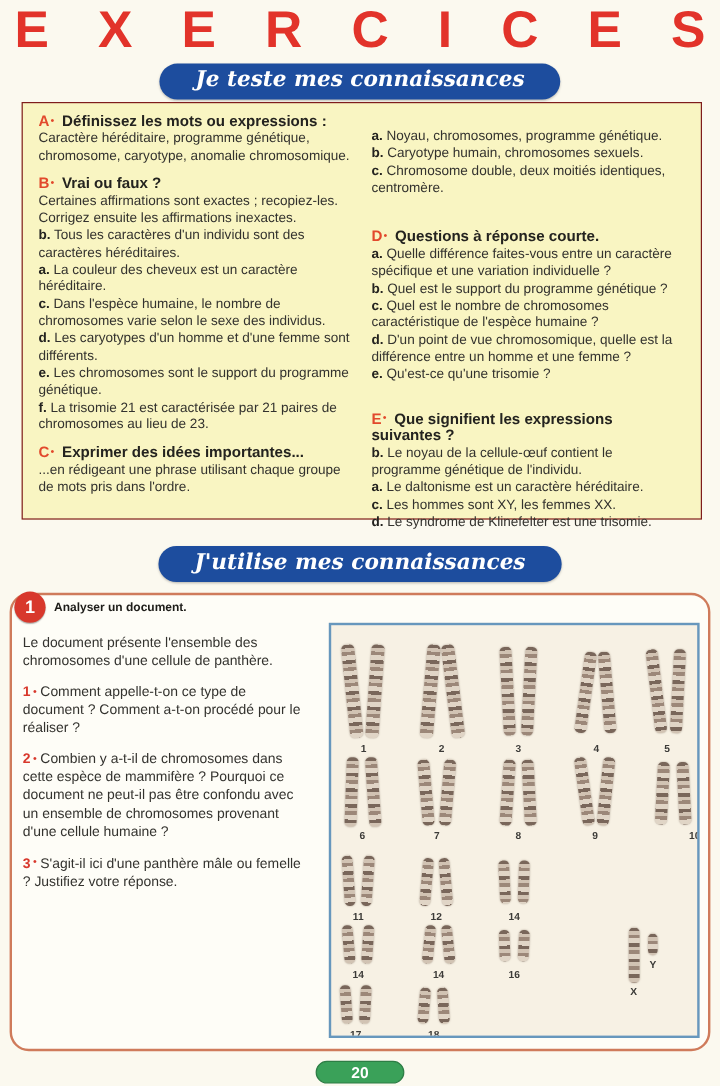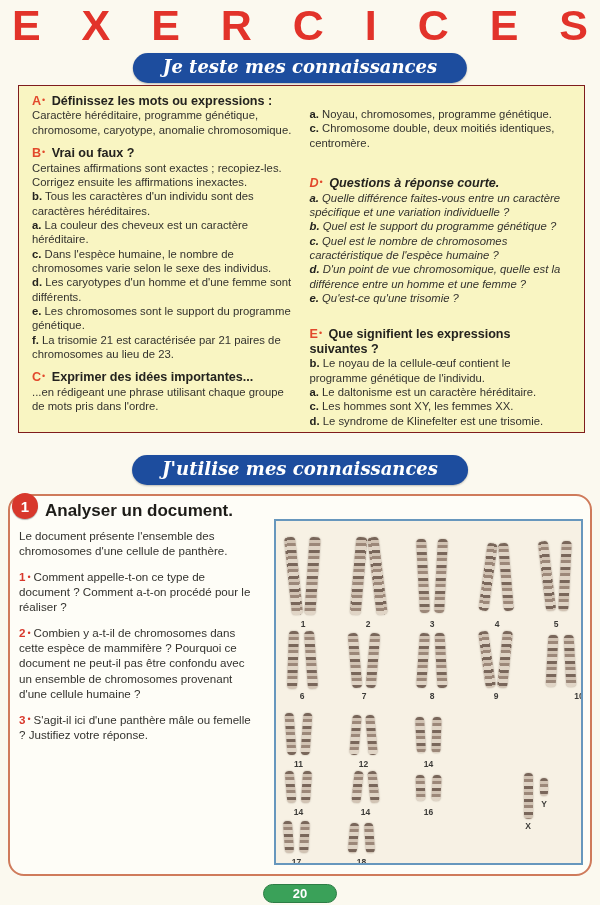--- a/index.html
+++ b/index.html
@@ -35,36 +35,36 @@
     font-size:11.3px;line-height:1.27;
   }
   .quiz-col{flex:1;min-width:0;}
   .sect{margin-bottom:9px;}
   .sect-h{margin:3px 0 1px 0;font-size:12.6px;line-height:1.15;}
   .sect-h .ltr{color:#e2492c;font-weight:bold;}
   .sect-h .blt{color:#e2492c;font-size:9px;vertical-align:2px;padding:0 3px 0 1px;}
   .sect-h .ttl{font-weight:bold;color:#24231f;}
   .quiz-panel p{margin:0;}
   .ilbl{font-weight:bold;color:#24231f;}
-  .mt26{margin-top:26px;font-style:italic;}
+  .mt26{margin-top:26px;}
   .mt22{margin-top:22px;}
   .pt13{padding-top:13px;}
   
   .ex-card{
     position:absolute;left:8px;top:494px;width:584px;height:382px;
     background:#fefdf7;border:2px solid #cf7b5b;border-radius:16px;
     box-sizing:border-box;
   }
   .ex-badge{
     position:absolute;left:2px;top:-3px;width:26px;height:26px;border-radius:50%;
     background:#d8382c;color:#fff;font-weight:bold;font-size:15px;
     display:flex;align-items:center;justify-content:center;
     box-shadow:0 1px 1px rgba(0,0,0,.3);
   }
-  .ex-title{position:absolute;left:35px;top:5px;font-weight:bold;font-size:17px;color:#1d1c18;}
+  .ex-title{position:absolute;left:35px;top:5px;font-weight:bold;font-size:10px;color:#1d1c18;}
   .ex-left{position:absolute;left:9px;top:32px;width:238px;font-size:11.6px;line-height:1.3;}
   .ex-left p{margin:0;}
   .ex-q{margin-top:11px !important;}
   .qnum{color:#d8382c;font-weight:bold;}
   .qblt{color:#d8382c;font-size:9px;vertical-align:1.5px;padding:0 3px 0 2px;}
   
   .photo{
     position:absolute;left:264px;top:23px;width:309px;height:346px;
     background:#f7f1e4;border:2px solid #6797bd;box-sizing:border-box;
     overflow:hidden;
@@ -131,20 +131,21 @@
     <div class="sect">
       <p class="sect-h"><span class="ltr">C</span><span class="blt">•</span> <span class="ttl">Exprimer des idées importantes...</span></p>
       <p>...en rédigeant une phrase utilisant chaque groupe de mots pris dans l'ordre.</p>
     </div>
 
   </div>
   <div class="quiz-col pt13">
 
     <div>
       <p><span class="ilbl">a.</span> <span>Noyau, chromosomes, programme génétique.</span></p>
+      <p><span class="ilbl">b.</span> <span>Caryotype humain, chromosomes sexuels.</span></p>
       <p><span class="ilbl">c.</span> <span>Chromosome double, deux moitiés identiques, centromère.</span></p>
     </div>
 
     <div class="sect mt26">
       <p class="sect-h"><span class="ltr">D</span><span class="blt">•</span> <span class="ttl">Questions à réponse courte.</span></p>
       <p><span class="ilbl">a.</span> <span>Quelle différence faites-vous entre un caractère spécifique et une variation individuelle ?</span></p>
       <p><span class="ilbl">b.</span> <span>Quel est le support du programme génétique ?</span></p>
       <p><span class="ilbl">c.</span> <span>Quel est le nombre de chromosomes caractéristique de l'espèce humaine ?</span></p>
       <p><span class="ilbl">d.</span> <span>D'un point de vue chromosomique, quelle est la différence entre un homme et une femme ?</span></p>
       <p><span class="ilbl">e.</span> <span>Qu'est-ce qu'une trisomie ?</span></p>

